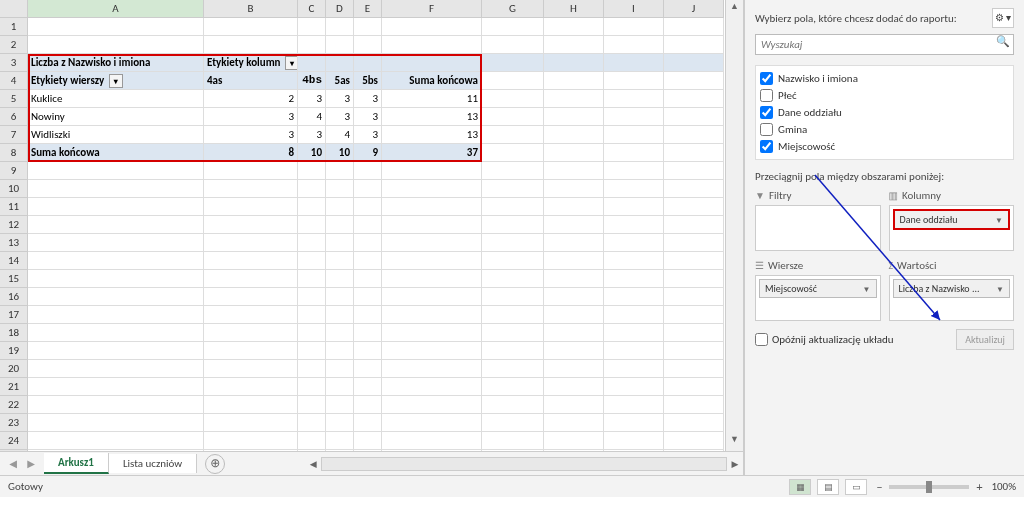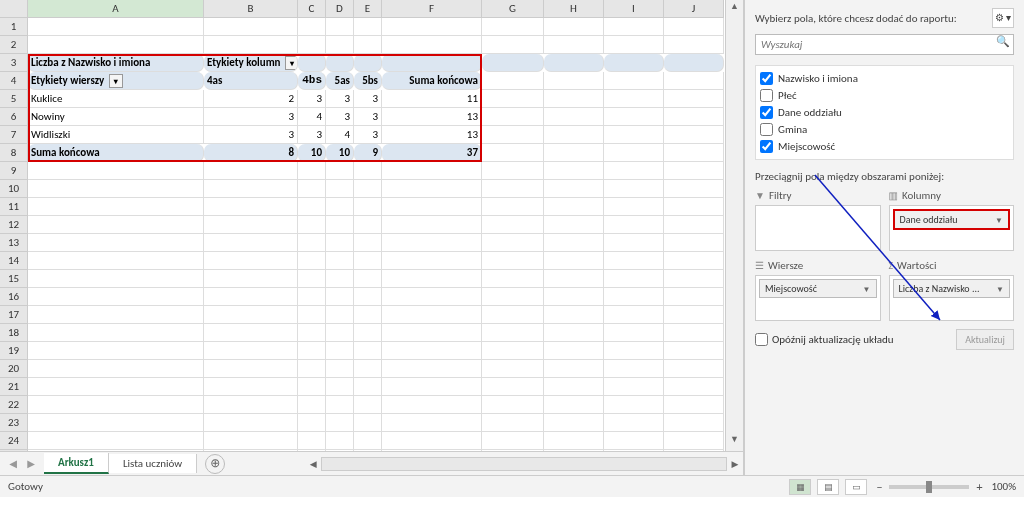--- a/index.html
+++ b/index.html
@@ -12,21 +12,21 @@
 .row-header { height: 18px; text-align: center; font-size: 11px; color: #333; border-bottom: 1px solid #ccc; line-height: 18px; background: #e6e6e6; }
 .col-headers { display: flex; height: 18px; background: #e6e6e6; border-bottom: 1px solid #ccc; }
 .col-header { text-align: center; font-size: 11px; color: #333; border-right: 1px solid #ccc; line-height: 18px; background: #e6e6e6; }
 .col-header.active { background: #d3e8d3; }
 .corner { width: 28px; height: 18px; background: #e6e6e6; border-right: 1px solid #ccc; border-bottom: 1px solid #ccc; }
 .top-row { display: flex; }
 .grid-body { flex: 1; display: flex; flex-direction: column; overflow: hidden; }
 .grid-rows { flex: 1; overflow: hidden; }
 .grid-row { display: flex; height: 18px; }
 .cell { height: 18px; border-right: 1px solid #ddd; border-bottom: 1px solid #ddd; font-size: 11px; padding: 0 3px; line-height: 17px; overflow: hidden; white-space: nowrap; background: #fff; }
-.cell.header-blue { background: #dce6f1; border-radius: 7px; }
+.cell.header-blue { background: #dce6f1; }
 .cell.right { text-align: right; }
 .cell.bold { font-weight: bold; }
 .pt-outline { position: absolute; border: 2px solid #d40000; pointer-events: none; }
 .dropdown-btn { display: inline-block; width: 14px; height: 14px; border: 1px solid #999; background: #f5f5f5; vertical-align: middle; font-size: 8px; text-align: center; line-height: 12px; margin-left: 2px; cursor: pointer; }
 
 .vscroll { width: 18px; background: #f0f0f0; border-left: 1px solid #ccc; display: flex; flex-direction: column; }
 .scroll-btn { height: 18px; text-align: center; font-size: 9px; color: #666; cursor: pointer; }
 .scroll-track-v { flex: 1; }
 
 .tabs-row { display: flex; align-items: center; height: 24px; border-top: 1px solid #ccc; background: #f3f3f3; font-size: 11px; }

